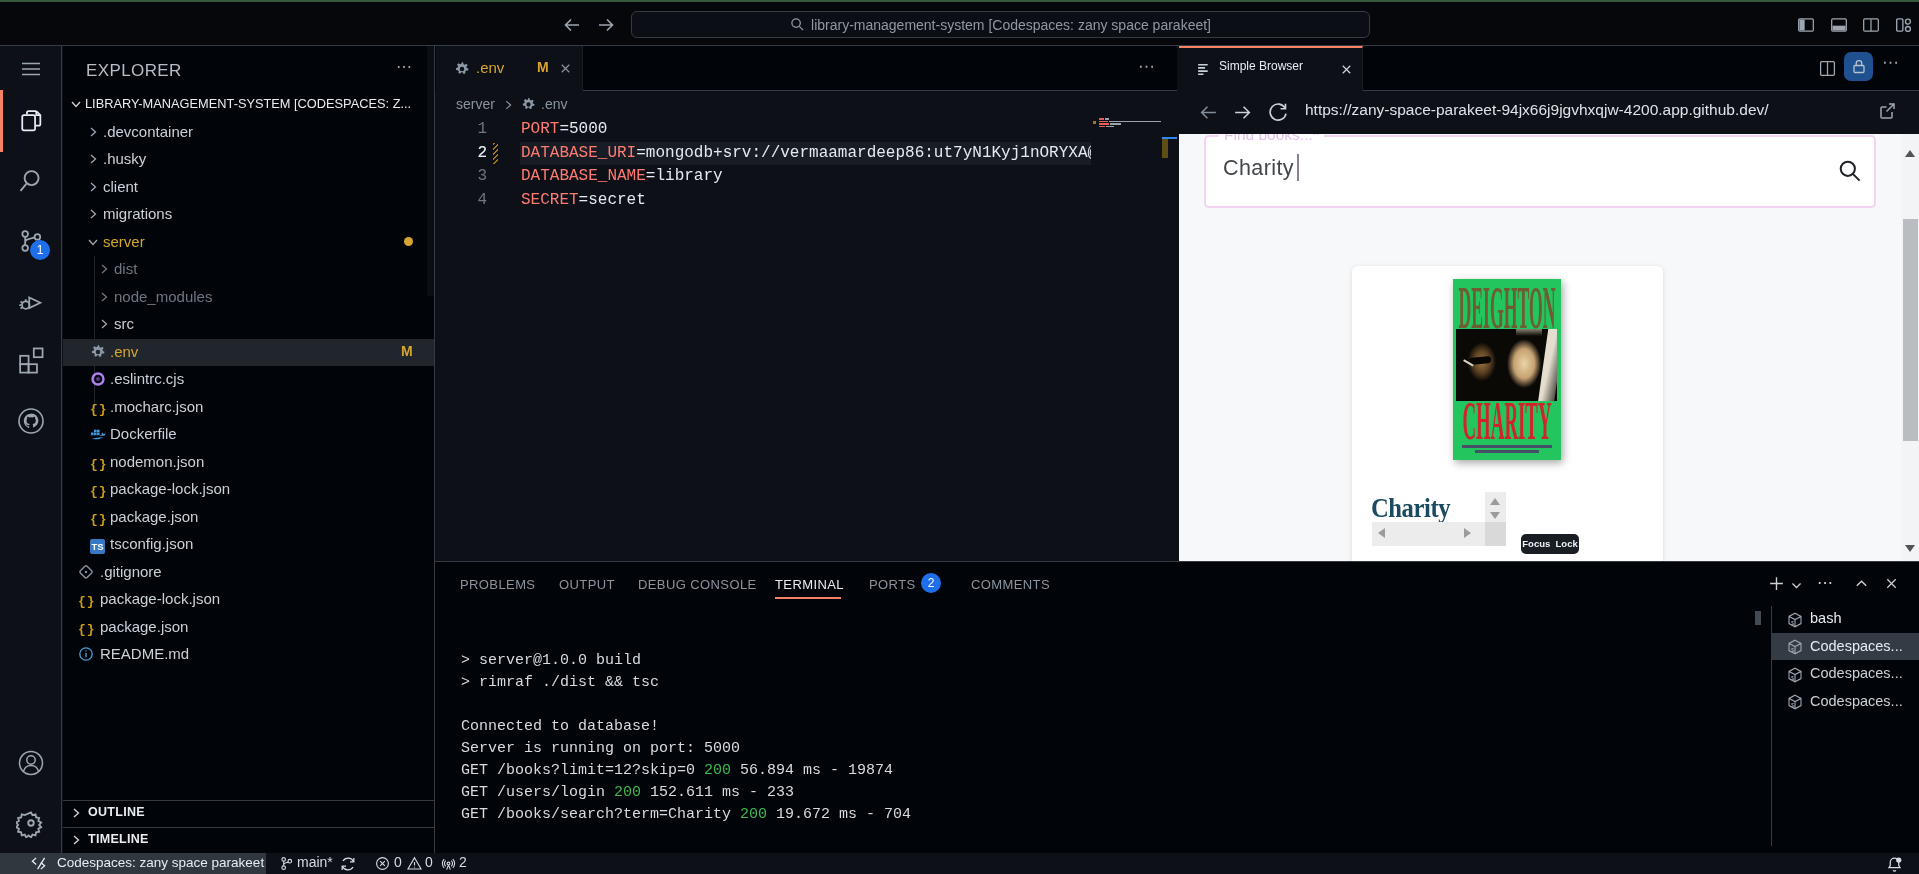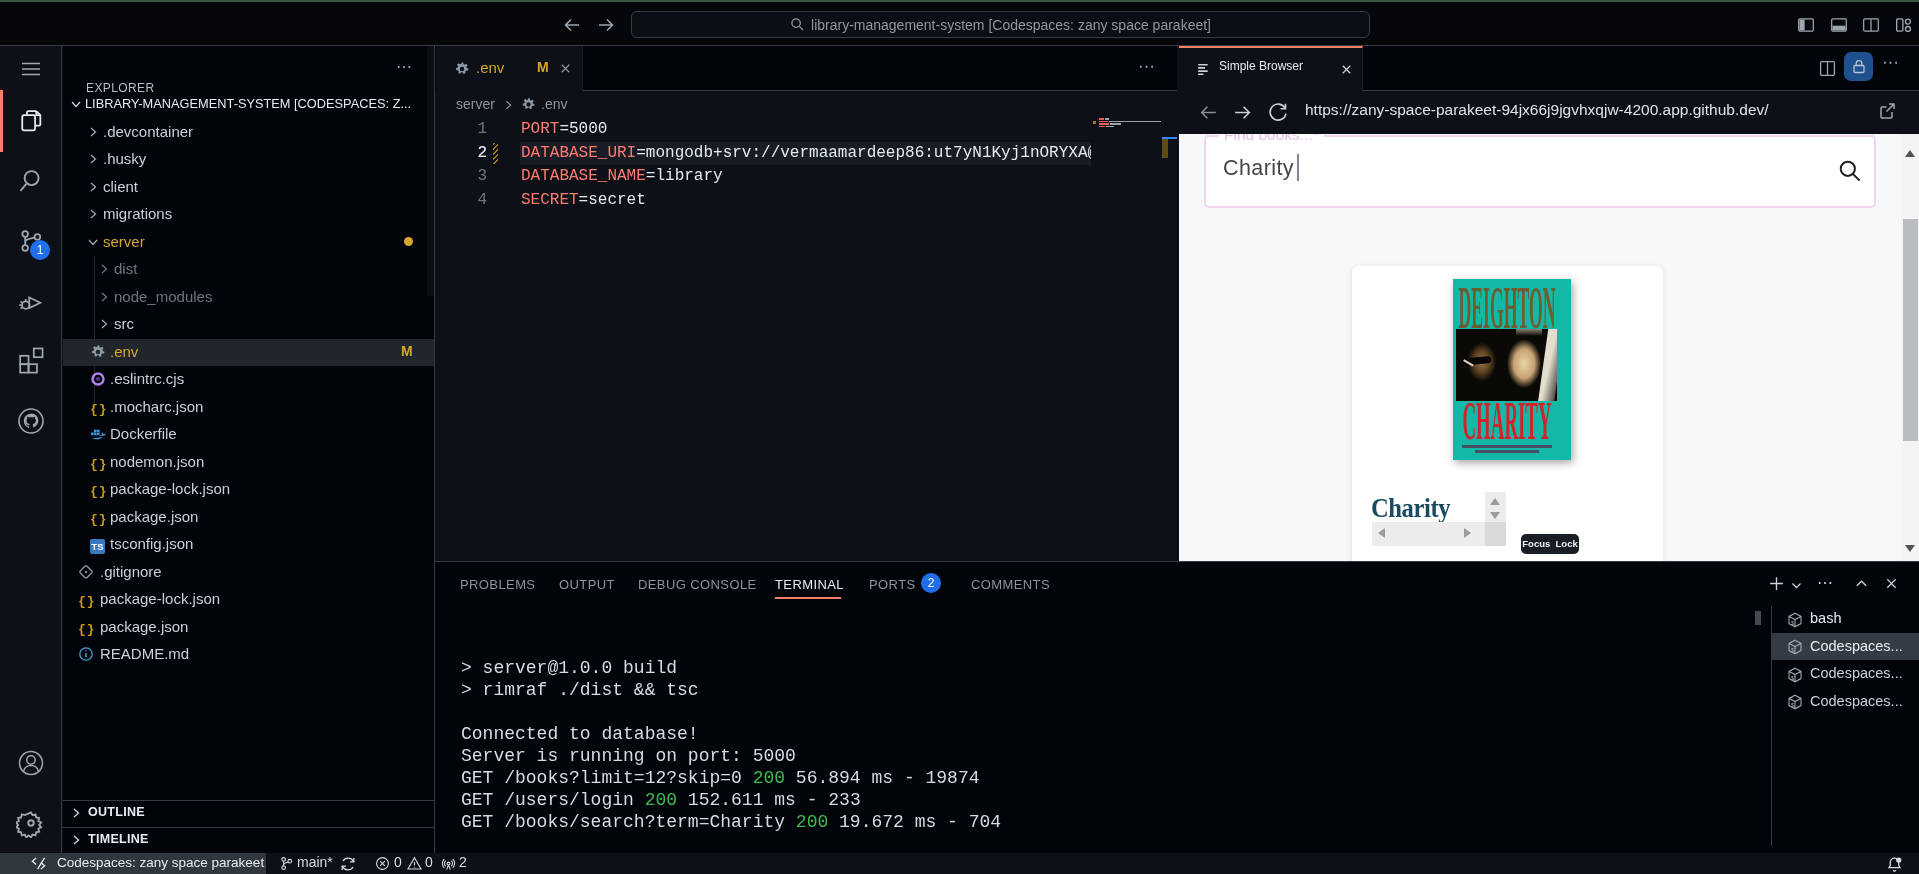--- a/index.html
+++ b/index.html
@@ -106,21 +106,21 @@
     </svg>
 
     <svg class="abs" style="left:16px;top:762px;" width="30" height="30" viewBox="0 0 24 24" fill="none" stroke="#9da7b1" stroke-width="1.5">
       <circle cx="12" cy="12" r="2.2"></circle>
       <path d="M12 3.5 l1.2 2.2 2.4-0.6 0.5 2.4 2.4 0.5-0.6 2.4 2.2 1.2-1.6 1.9 1.6 1.9-2.2 1.2 0.6 2.4-2.4 0.5-0.5 2.4-2.4-0.6-1.2 2.2-1.9-1.6-1.9 1.6-1.2-2.2-2.4 0.6-0.5-2.4-2.4-0.5 0.6-2.4-2.2-1.2 1.6-1.9-1.6-1.9 2.2-1.2-0.6-2.4 2.4-0.5 0.5-2.4 2.4 0.6z"></path>
     </svg>
   </div>
 
   <div class="abs" id="sidebar" style="left:63px;top:46px;width:371px;height:807px;background:#010409;overflow:hidden;color:#c9d1d9;">
 
-    <div class="abs" style="left:23px;top:15px;font-size:12px;color:#b6bec7;letter-spacing:0.4px;margin-top:20px;">EXPLORER</div>
+    <div class="abs" style="left:23px;top:15px;font-size:17px;color:#b6bec7;letter-spacing:0.4px;">EXPLORER</div>
     <div class="abs" style="left:333px;top:11px;font-size:16px;color:#9da7b1;letter-spacing:1px;">⋯</div>
 
     <div class="abs" style="left:0;top:292.5px;width:371px;height:27.5px;background:#21262d;"></div>
 
     <div class="abs" style="left:31px;top:210px;width:1px;height:155px;background:#21262d;"></div>
     <div id="tree" style="position:absolute;left:0;top:0;width:371px;font-size:15px;">
       <div class="abs" style="left:5px;top:50.25px;">
           <svg width="16" height="16" viewBox="0 0 16 16" fill="none" stroke="#c9d1d9" stroke-width="1.3">
             <path d="M4 6 L8 10.5 L12 6"></path>
           </svg>
@@ -357,21 +357,21 @@
       <div class="abs" style="left:40px;top:-8px;background:#fff;padding:0 5px;font-size:15.5px;color:#dfc0e6;">Find books...*</div>
       <div class="abs" style="left:44px;top:22px;font-size:21.5px;color:#41464b;letter-spacing:0.4px;">Charity</div>
       <div class="abs" style="left:118px;top:20px;width:1.8px;height:27px;background:#8a7f96;"></div>
       <svg class="abs" style="left:657px;top:23px;" width="27" height="27" viewBox="0 0 24 24" fill="none" stroke="#1f2327" stroke-width="1.8">
           <circle cx="10.5" cy="10.5" r="6.3"></circle>
           <path d="M15.2 15.2 L21 21"></path>
         </svg>
 
       <div class="abs" style="left:173px;top:132px;width:311px;height:300px;background:#fff;border-radius:6px;box-shadow:0 1px 5px rgba(0,0,0,0.12);"></div>
 
-      <div class="abs" id="cover" style="left:274px;top:145px;width:118px;height:181px;background:#14b8a6;box-shadow:2px 3px 8px rgba(0,0,0,0.35);overflow:hidden;padding-left:28px;">
+      <div class="abs" id="cover" style="left:274px;top:145px;width:108px;height:181px;background:#22c55e;box-shadow:2px 3px 8px rgba(0,0,0,0.35);overflow:hidden;padding-left:28px;">
         <svg class="abs" style="left:0;top:0;" width="108" height="50" viewBox="0 0 108 50">
             <text x="54" y="49" text-anchor="middle" textLength="97" lengthAdjust="spacingAndGlyphs" font-family="Liberation Serif" font-weight="bold" font-size="62" fill="#6e5c33">DEIGHTON</text>
           </svg>
         <div class="abs" id="photo" style="left:3px;top:50px;width:101px;height:72px;background:#0b0906;overflow:hidden;">
           <div class="abs" style="left:6px;top:10px;width:36px;height:60px;background:radial-gradient(ellipse 55% 45% at 55% 38%, #9c7648 0%, #5e4322 40%, rgba(14,10,6,0) 72%);"></div>
           <div class="abs" style="left:13px;top:28px;width:22px;height:6.5px;background:#080605;border-radius:3px;transform:rotate(-6deg);"></div>
           <div class="abs" style="left:7px;top:33px;width:11px;height:1.5px;background:#ded5c2;transform:rotate(30deg);"></div>
           <div class="abs" style="left:47px;top:4px;width:44px;height:68px;background:radial-gradient(ellipse 52% 48% at 48% 45%, #ead4a8 0%, #c6a272 45%, rgba(20,12,6,0) 75%);"></div>
           <div class="abs" style="left:87px;top:-4px;width:16px;height:84px;background:linear-gradient(95deg, rgba(247,240,224,0.92) 40%, rgba(247,240,224,0.25));transform:rotate(8deg);"></div>
           <div class="abs" style="left:60px;top:0;width:26px;height:7px;background:linear-gradient(180deg, rgba(240,228,200,0.55), rgba(240,228,200,0));"></div>
@@ -424,21 +424,21 @@
         <path d="M3 5.5 L8 10.5 L13 5.5"></path>
       </svg>
     <div class="abs" style="left:1382px;top:11px;font-size:16px;color:#c9d1d9;letter-spacing:1px;">⋯</div>
     <svg class="abs" style="left:1419px;top:14px;" width="15" height="15" viewBox="0 0 16 16" fill="none" stroke="#c9d1d9" stroke-width="1.5">
         <path d="M3 10.5 L8 5.5 L13 10.5"></path>
       </svg>
     <svg class="abs" style="left:1449px;top:14px;" width="15" height="15" viewBox="0 0 16 16" stroke="#c9d1d9" stroke-width="1.3">
         <path d="M3.5 3.5 L12.5 12.5 M12.5 3.5 L3.5 12.5"></path>
       </svg>
 
-    <div class="abs mono" style="left:26px;top:95px;font-size:18px;line-height:22px;color:#d6dce2;white-space:pre;">&gt; server@1.0.0 build
+    <div class="abs mono" style="left:26px;top:88px;font-size:15px;line-height:22px;color:#d6dce2;white-space:pre;">&gt; server@1.0.0 build
 &gt; rimraf ./dist &amp;&amp; tsc
 
 Connected to database!
 Server is running on port: 5000
 GET /books?limit=12?skip=0 <span style="color:#3fb950">200</span> 56.894 ms - 19874
 GET /users/login <span style="color:#3fb950">200</span> 152.611 ms - 233
 GET /books/search?term=Charity <span style="color:#3fb950">200</span> 19.672 ms - 704</div>
 
     <div class="abs" style="left:1320px;top:49px;width:6px;height:14px;background:#424a53;"></div>
 

